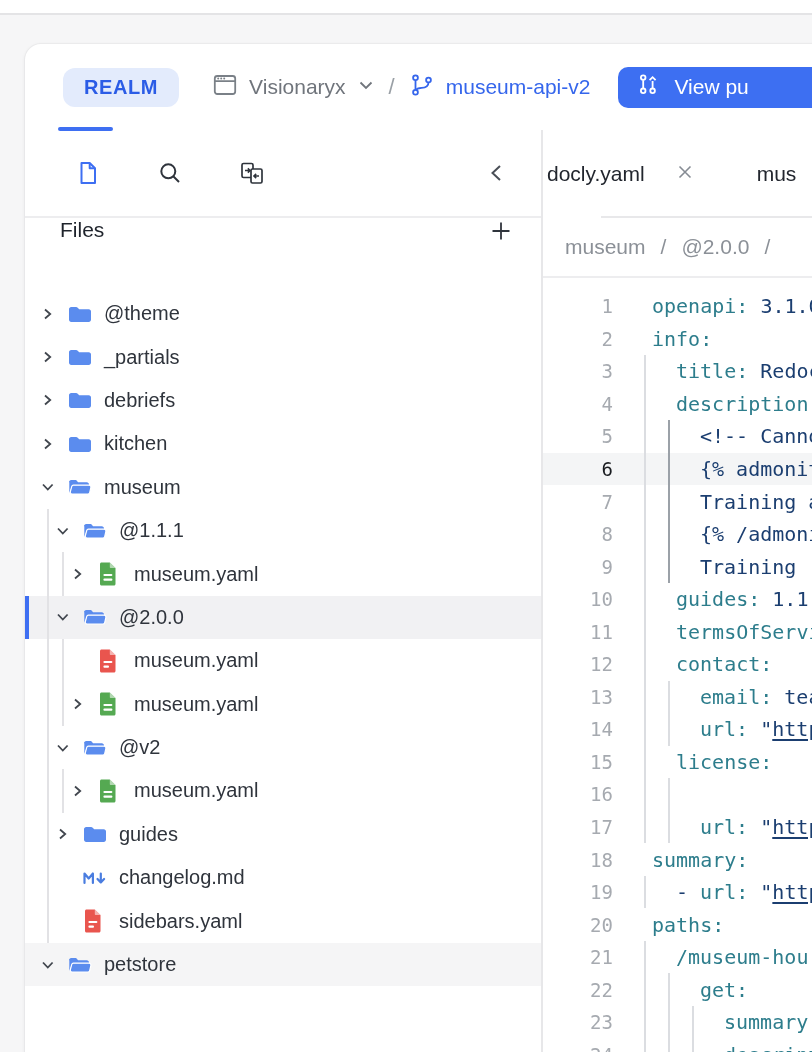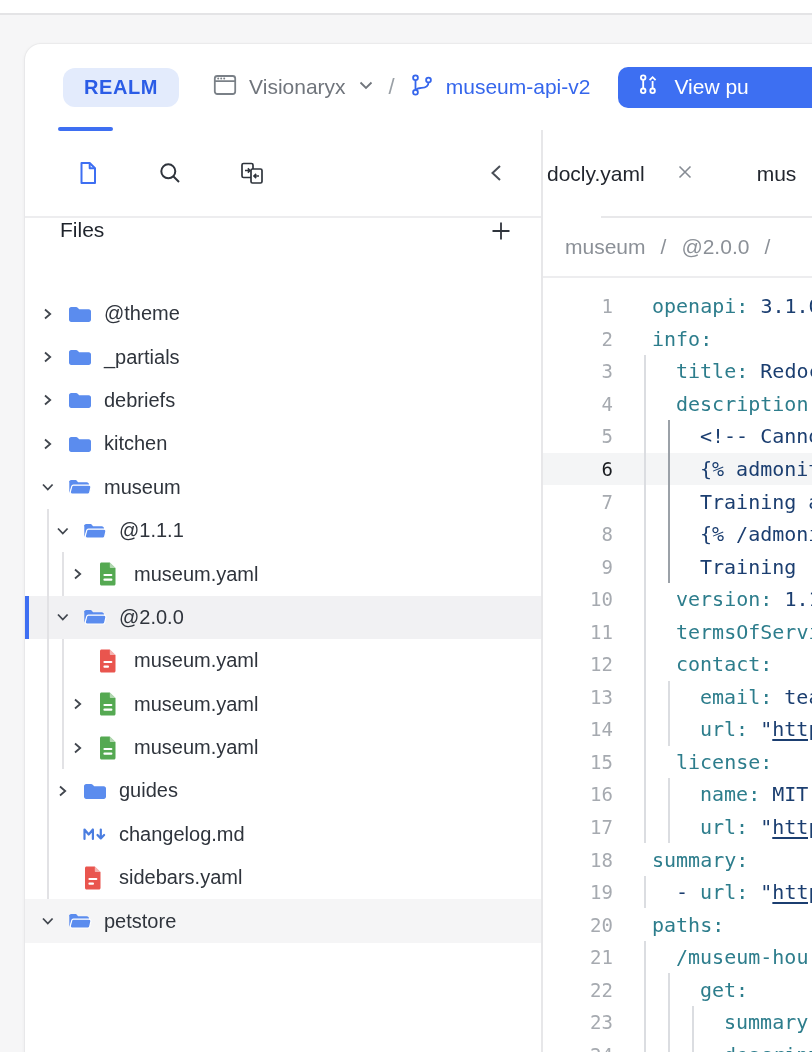--- a/index.html
+++ b/index.html
@@ -324,20 +324,35 @@
             <span class="ficon">
               <svg width="22" height="26" viewBox="0 0 22 26" fill="none">
                 <path d="M4.5 1.5h8.3L18.5 7v16c0 .8-.7 1.5-1.5 1.5H4.5C3.7 24.5 3 23.8 3 23V3c0-.8.7-1.5 1.5-1.5z" fill="#55a952"></path>
                 <path d="M12.8 1.5L18.5 7h-4.7c-.6 0-1-.4-1-1V1.5z" fill="#ffffff" opacity=".55"></path>
                 <rect x="6.4" y="13" width="9" height="2.1" rx="1" fill="#ffffff"></rect>
                 <rect x="6.4" y="17.6" width="9" height="2.1" rx="1" fill="#ffffff"></rect>
               </svg>
             </span>
             <span class="tlabel">museum.yaml</span>
           </div>
+          <div class="trow" style="padding-left: 30px;">
+            <i class="tguide" style="left: 22px;"></i>
+            <span class="chev">
+              <svg width="15" height="16" viewBox="0 0 15 16" fill="none">
+                <path d="M3 5.5L7.8 10.5 12.6 5.5" stroke="#41464e" stroke-width="1.8" fill="none"></path>
+              </svg>
+            </span>
+            <span class="ficon">
+              <svg width="26" height="24" viewBox="0 0 26 24" fill="none">
+                <path d="M2 7.2C2 6 3 5 4.2 5h4.9l2 2.3h8.7c1.2 0 2.2 1 2.2 2.2v.8H6.6c-1 0-1.9.7-2.1 1.7L2.3 18V7.2z" fill="#5b8cee"></path>
+                <path d="M4.7 11.6c.2-.8.9-1.4 1.7-1.4h15.8c1.1 0 1.9 1 1.7 2.1l-1.2 5.3c-.2.8-.9 1.4-1.7 1.4H5c-1.1 0-1.9-1-1.7-2.1l1.4-5.3z" fill="#5b8cee" stroke="#ffffff" stroke-width="1.2"></path>
+              </svg>
+            </span>
+            <span class="tlabel">@v2</span>
+          </div>
           <div class="trow" style="padding-left: 45px;">
             <i class="tguide" style="left: 22px;"></i>
             <i class="tguide" style="left: 37px;"></i>
             <span class="chev">
               <svg width="15" height="16" viewBox="0 0 15 16" fill="none">
                 <path d="M5 3.5L10.2 8 5 12.5" stroke="#41464e" stroke-width="1.8" fill="none"></path>
               </svg>
             </span>
             <span class="ficon">
               <svg width="22" height="26" viewBox="0 0 22 26" fill="none">
@@ -474,21 +489,21 @@
           </div>
           <div class="cl">
             <i class="cguide" style="left: 101px;"></i>
             <i class="cguide dark" style="left: 125px;"></i>
             <span class="ln">9</span>
             <span class="ct" style="padding-left: 87px;"><span class="tk-v">Training</span></span>
           </div>
           <div class="cl">
             <i class="cguide" style="left: 101px;"></i>
             <span class="ln">10</span>
-            <span class="ct" style="padding-left: 63px;"><span class="tk-k">version: </span><span class="tk-v">1.1.1</span></span>
+            <span class="ct" style="padding-left: 63px;"><span class="tk-k">guides: </span><span class="tk-v">1.1.1</span></span>
           </div>
           <div class="cl">
             <i class="cguide" style="left: 101px;"></i>
             <span class="ln">11</span>
             <span class="ct" style="padding-left: 63px;"><span class="tk-k">termsOfService: </span></span>
           </div>
           <div class="cl">
             <i class="cguide" style="left: 101px;"></i>
             <span class="ln">12</span>
             <span class="ct" style="padding-left: 63px;"><span class="tk-k">contact:</span></span>
@@ -507,21 +522,20 @@
           </div>
           <div class="cl">
             <i class="cguide" style="left: 101px;"></i>
             <span class="ln">15</span>
             <span class="ct" style="padding-left: 63px;"><span class="tk-k">license:</span></span>
           </div>
           <div class="cl">
             <i class="cguide" style="left: 101px;"></i>
             <i class="cguide" style="left: 125px;"></i>
             <span class="ln">16</span>
-            <span class="ct" style="padding-left: 87px;"><span class="tk-k">name: </span><span class="tk-v">MIT</span></span>
           </div>
           <div class="cl">
             <i class="cguide" style="left: 101px;"></i>
             <i class="cguide" style="left: 125px;"></i>
             <span class="ln">17</span>
             <span class="ct" style="padding-left: 87px;"><span class="tk-k">url: </span><span class="tk-v">"</span><span class="tk-l">https://opensource.org</span></span>
           </div>
           <div class="cl">
             <span class="ln">18</span>
             <span class="ct" style="padding-left: 39px;"><span class="tk-k">summary:</span></span>

